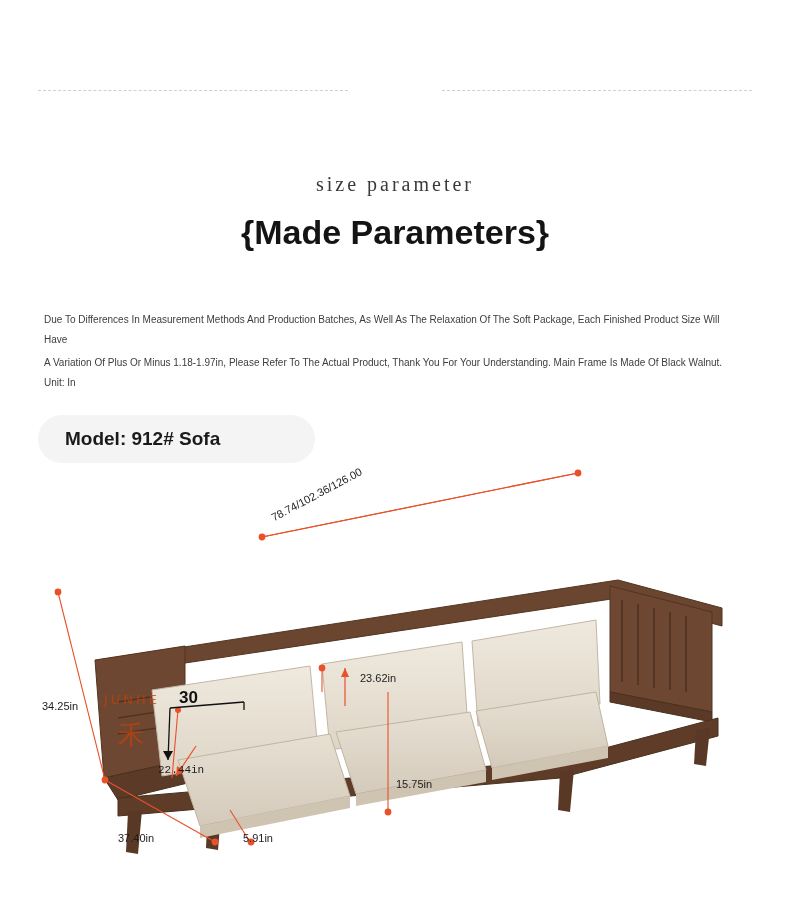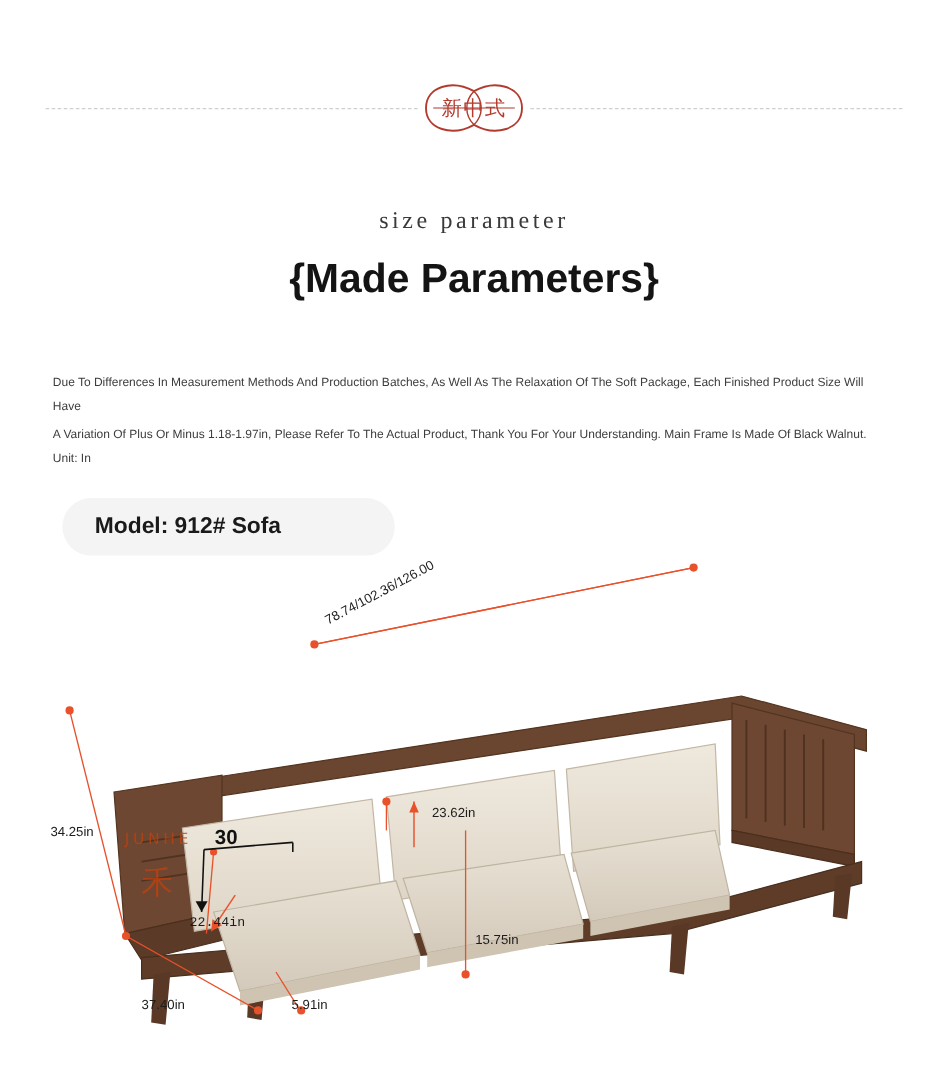--- a/index.html
+++ b/index.html
@@ -90,21 +90,21 @@
     font-size: 10px;
     line-height: 20px;
     color: #3d3d3d;
   }
   .desc.one { top: 310px; }
   .desc.two { top: 353px; }
 
   
   .model-pill {
     position: absolute;
-    left: 52px;
+    left: 38px;
     top: 415px;
     width: 277px;
     height: 48px;
     background: #f4f4f4;
     border-radius: 24px;
     display: flex;
     align-items: center;
     padding-left: 27px;
     box-sizing: border-box;
     font-size: 19px;
@@ -146,29 +146,20 @@
     opacity: 0.75;
     white-space: nowrap;
   }
 </style>
 </head>
 <body>
 
 <div class="emblem-row">
   <div class="emblem-line left"></div>
   <div class="emblem-line right"></div>
-  <div class="emblem">
-    <svg width="96" height="56" viewBox="0 0 96 56" aria-hidden="true">
-      <path d="M8 28 C8 10, 30 4, 48 14 C66 4, 88 10, 88 28 C88 46, 66 52, 48 42 C30 52, 8 46, 8 28 Z" fill="none" stroke="#b23b2e" stroke-width="1.6"></path>
-      <path d="M48 14 C40 22, 40 34, 48 42" fill="none" stroke="#b23b2e" stroke-width="1.2"></path>
-      <path d="M48 14 C56 22, 56 34, 48 42" fill="none" stroke="#b23b2e" stroke-width="1.2"></path>
-      <line x1="14" y1="28" x2="82" y2="28" stroke="#b23b2e" stroke-width="1"></line>
-    </svg>
-    <div class="emblem-text">新中式</div>
-  </div>
 </div>
 
 <div class="subtitle-en">size  parameter</div>
 <div class="main-title">{Made Parameters}</div>
 
 <div class="desc one">Due To Differences In Measurement Methods And Production Batches, As Well As The Relaxation Of The Soft Package, Each Finished Product Size Will Have</div>
 <div class="desc two">A Variation Of Plus Or Minus 1.18-1.97in, Please Refer To The Actual Product, Thank You For Your Understanding. Main Frame Is Made Of Black Walnut. Unit: In</div>
 
 <div class="model-pill">
   <span>Model: 912# Sofa</span>
@@ -270,21 +261,21 @@
       <path d="M176,316 l1,-10 l8,5 z" fill="#e8512a" stroke="none"></path>
     </g>
 
     <g stroke="#e8512a" stroke-width="1.2" fill="none">
       <line x1="345" y1="208" x2="345" y2="246"></line>
       <path d="M345,208 l-4,9 l8,0 z" fill="#e8512a" stroke="none"></path>
     </g>
   </svg>
 
   <div class="dim-label rot" style="left:272px; top:52px;">78.74/102.36/126.00</div>
-  <div class="dim-label" style="left:42px; top:228px;">34.25in</div>
+  <div class="dim-label" style="left:42px; top:240px;">34.25in</div>
   <div class="dim-label" style="left:118px; top:372px;">37.40in</div>
   <div class="dim-label" style="left:158px; top:304px;font-family:Liberation Mono, monospace;">22.44in</div>
   <div class="dim-label" style="left:243px; top:372px;">5.91in</div>
   <div class="dim-label" style="left:360px; top:212px;">23.62in</div>
   <div class="dim-label" style="left:396px; top:318px;">15.75in</div>
   <div class="dim-30" style="left:179px; top:228px;">30</div>
 
   <div class="watermark" style="left:104px; top:232px; font-size:13px; letter-spacing:3px;">JUNHE</div>
   <div class="watermark" style="left:118px; top:258px; font-size:26px;">禾</div>
 </div>

